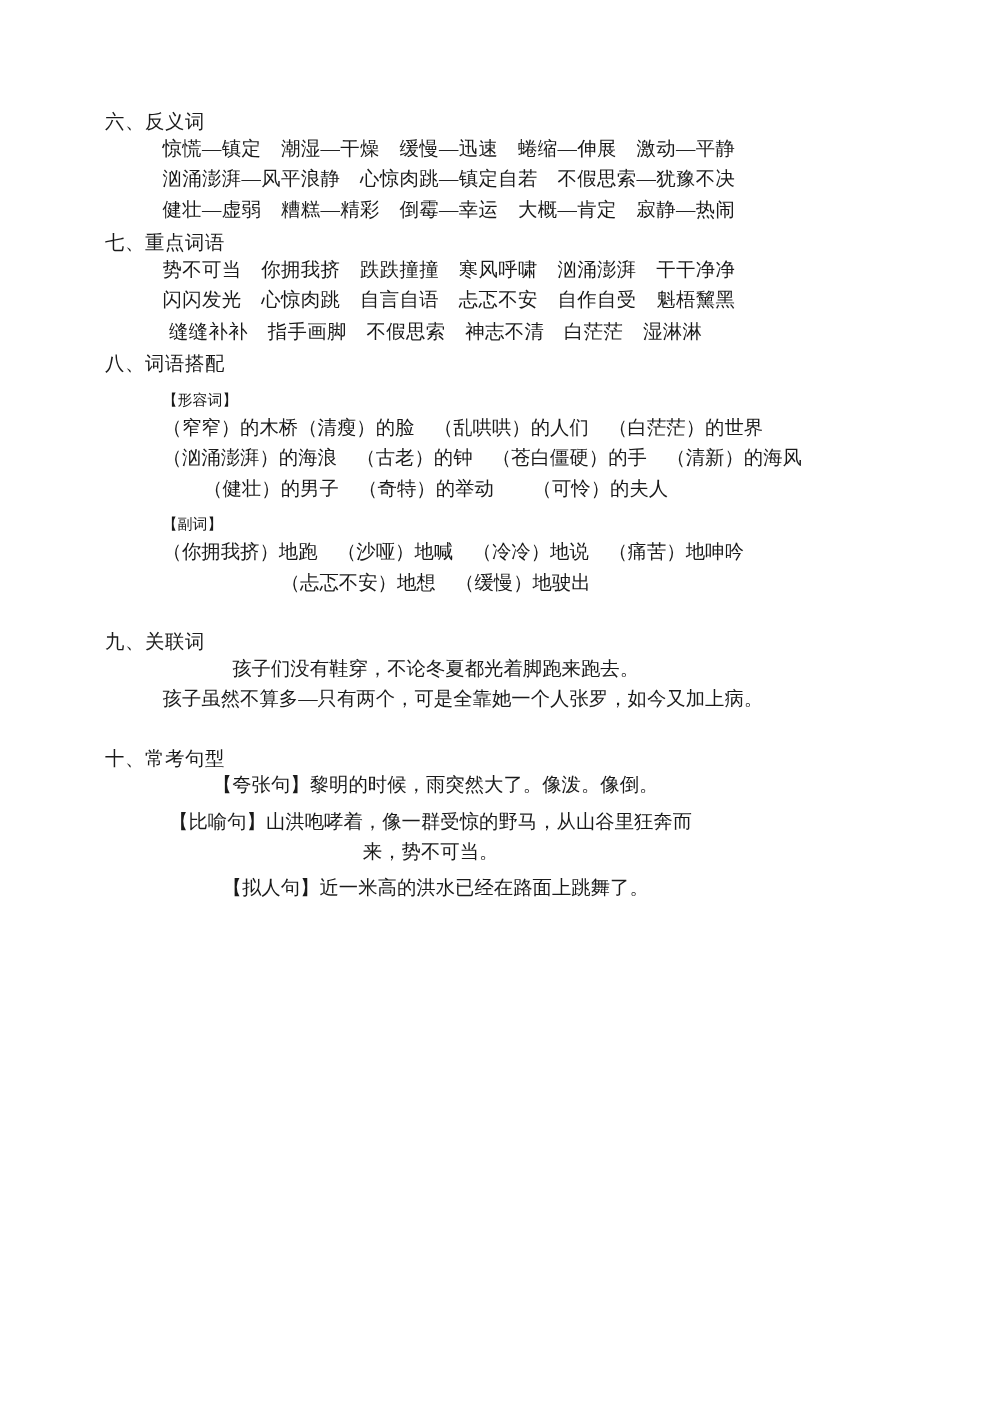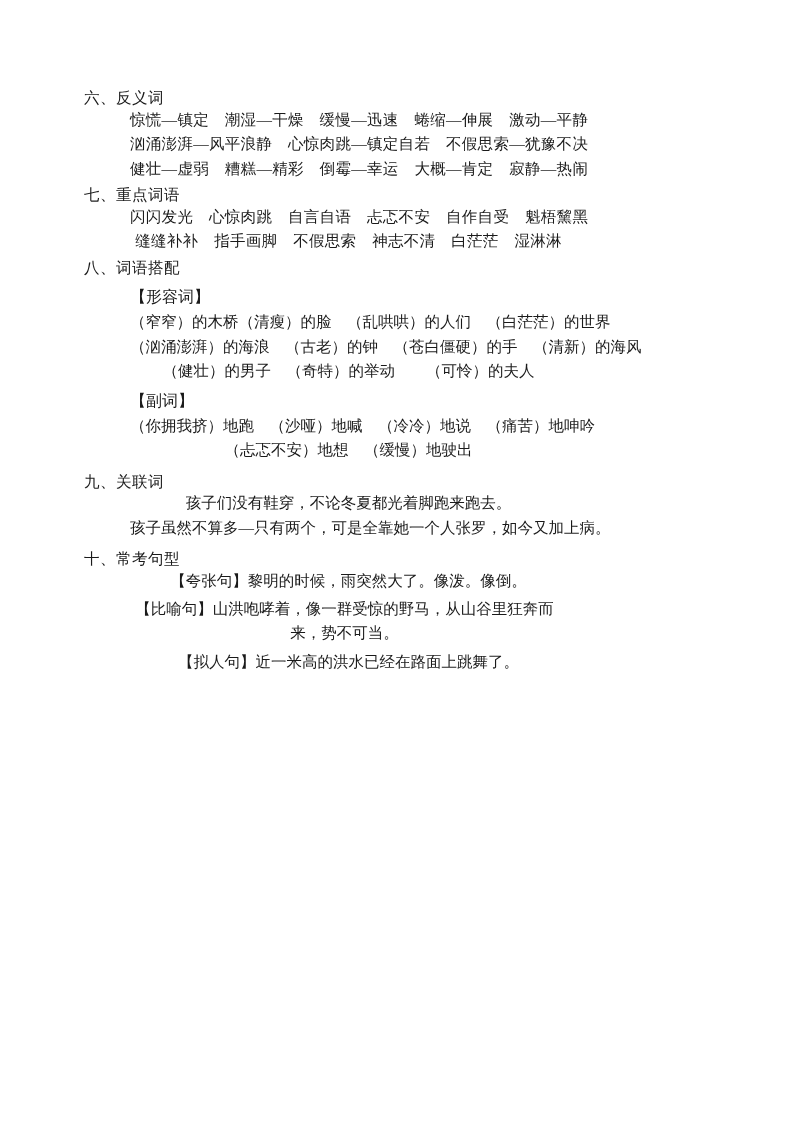--- a/index.html
+++ b/index.html
@@ -50,53 +50,54 @@
   }
   .line:last-child {
     margin-bottom: 0;
   }
   .line.spaced {
     letter-spacing: 0.3px;
   }
   .sub-label {
     padding-left: 46px;
     margin: 0 0 9px 0;
-    font-size: 16px;
+    font-size: 12px;
     white-space: nowrap;
   }
   .line.wrap {
     white-space: normal;
     line-height: 1.55;
     padding-right: 8px;
   }
   .gap-top {
     margin-top: 14px;
   }
   .heading-gap {
-    margin-top: 16px;
+    margin-top: 32px;
   }
   
   .sec-9 { margin-bottom: 13px; }
   .sec-10 { margin-bottom: 0; font-family: Liberation Serif, serif; }
 </style>
 </head>
 <body>
 
 <div class="page">
   <div class="doc-body">
 
     <div class="section-block">
       <div class="section-heading">六、反义词</div>
       <div class="line spaced">惊慌—镇定　潮湿—干燥　缓慢—迅速　蜷缩—伸展　激动—平静</div>
       <div class="line spaced">汹涌澎湃—风平浪静　心惊肉跳—镇定自若　不假思索—犹豫不决</div>
       <div class="line spaced">健壮—虚弱　糟糕—精彩　倒霉—幸运　大概—肯定　寂静—热闹</div>
     </div>
 
     <div class="section-block">
       <div class="section-heading">七、重点词语</div>
+      <div class="line spaced">势不可当　你拥我挤　跌跌撞撞　寒风呼啸　汹涌澎湃　干干净净</div>
       <div class="line spaced">闪闪发光　心惊肉跳　自言自语　忐忑不安　自作自受　魁梧黧黑</div>
       <div class="line spaced">缝缝补补　指手画脚　不假思索　神志不清　白茫茫　湿淋淋</div>
     </div>
 
     <div class="section-block">
       <div class="section-heading">八、词语搭配</div>
       <div class="sub-label gap-top">【形容词】</div>
       <div class="line">（窄窄）的木桥（清瘦）的脸　（乱哄哄）的人们　（白茫茫）的世界</div>
       <div class="line">（汹涌澎湃）的海浪　（古老）的钟　（苍白僵硬）的手　（清新）的海风</div>
       <div class="line">（健壮）的男子　（奇特）的举动　　（可怜）的夫人</div>

